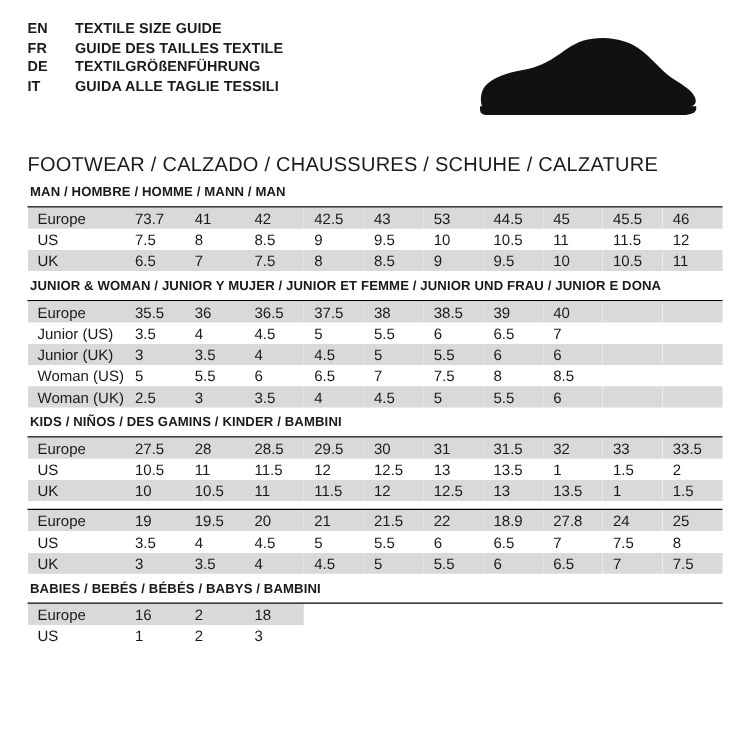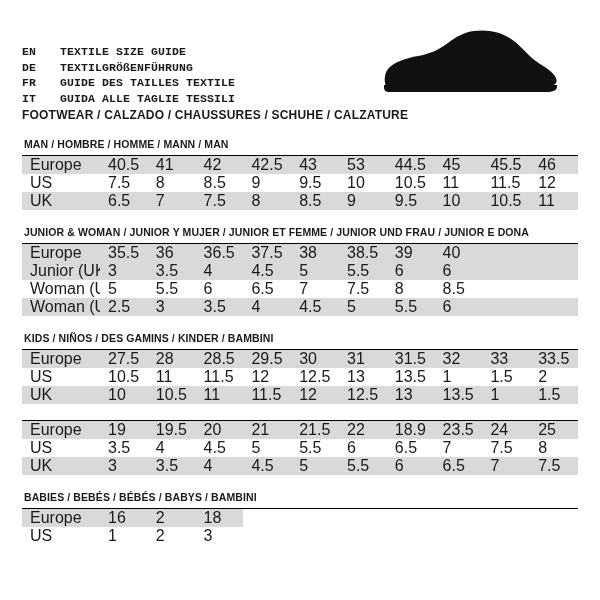--- a/index.html
+++ b/index.html
@@ -18,23 +18,22 @@
     position: relative;
     width: 600px;
     height: 600px;
     box-sizing: border-box;
     padding: 18px 22px 0 22px;
   }
 
   
   .header {
     display: flex;
-    align-items: flex-end;
+    align-items: flex-start;
     justify-content: space-between;
-    font-family: Liberation Mono, monospace;
   }
   .lang-table {
     border-collapse: collapse;
     font-size: 11.5px;
     line-height: 1.0;
   }
   .lang-table td {
     padding: 0 0 4px 0;
     vertical-align: top;
     white-space: nowrap;
@@ -53,46 +52,46 @@
     width: 200px;
     height: 80px;
     margin-right: 10px;
     margin-top: 10px;
     display: flex;
     align-items: flex-start;
     justify-content: center;
   }
 
   .section-title {
-    font-size: 12px;
-    font-weight: bold;
-    margin: 0 0 0 0;
+    font-size: 16px;
+    font-weight: normal;
+    margin: 16px 0 0 0;
     letter-spacing: 0.2px;
   }
 
   
   .group {
-    margin-top: 16px;
+    margin-top: 6px;
   }
   .group-title {
     font-size: 10.5px;
     font-weight: bold;
     padding: 0 0 5px 2px;
     letter-spacing: 0.1px;
   }
   .divider {
     height: 1px;
     background: #000000;
     width: 100%;
     margin-bottom: 0;
   }
   table.sizes {
     border-collapse: collapse;
     width: 100%;
-    font-size: 16px;
+    font-size: 12px;
     table-layout: fixed;
   }
   table.sizes td {
     height: 17px;
     padding: 0 0 0 8px;
     text-align: left;
     vertical-align: middle;
     color: #1a1a1a;
     white-space: nowrap;
     overflow: hidden;
@@ -115,26 +114,26 @@
 <div class="page">
 
   <div class="header">
     <table class="lang-table">
       <tbody>
         <tr>
           <td class="lang-code">EN</td>
           <td class="lang-title">TEXTILE SIZE GUIDE</td>
         </tr>
         <tr>
+          <td class="lang-code">FR</td>
+          <td class="lang-title">GUIDE DES TAILLES TEXTILE</td>
+        </tr>
+        <tr>
           <td class="lang-code">DE</td>
           <td class="lang-title">TEXTILGRÖßENFÜHRUNG</td>
-        </tr>
-        <tr>
-          <td class="lang-code">FR</td>
-          <td class="lang-title">GUIDE DES TAILLES TEXTILE</td>
         </tr>
         <tr>
           <td class="lang-code">IT</td>
           <td class="lang-title">GUIDA ALLE TAGLIE TESSILI</td>
         </tr>
       </tbody>
     </table>
 
     <div class="shoe-wrap">
       <svg width="180" height="72" viewBox="0 0 180 72" xmlns="http://www.w3.org/2000/svg">
@@ -146,21 +145,21 @@
 
   <div class="section-title">FOOTWEAR / CALZADO / CHAUSSURES / SCHUHE / CALZATURE</div>
 
   <div class="group">
     <div class="group-title">MAN / HOMBRE / HOMME / MANN / MAN</div>
     <div class="divider"></div>
     <table class="sizes">
       <tbody>
         <tr class="shaded">
           <td class="label">Europe</td>
-          <td>40.5</td>
+          <td>73.7</td>
           <td>41</td>
           <td>42</td>
           <td>42.5</td>
           <td>43</td>
           <td>53</td>
           <td>44.5</td>
           <td>45</td>
           <td>45.5</td>
           <td>46</td>
         </tr>
@@ -205,20 +204,33 @@
           <td>36</td>
           <td>36.5</td>
           <td>37.5</td>
           <td>38</td>
           <td>38.5</td>
           <td>39</td>
           <td>40</td>
           <td></td>
           <td></td>
         </tr>
+        <tr>
+          <td class="label">Junior (US)</td>
+          <td>3.5</td>
+          <td>4</td>
+          <td>4.5</td>
+          <td>5</td>
+          <td>5.5</td>
+          <td>6</td>
+          <td>6.5</td>
+          <td>7</td>
+          <td></td>
+          <td></td>
+        </tr>
         <tr class="shaded">
           <td class="label">Junior (UK)</td>
           <td>3</td>
           <td>3.5</td>
           <td>4</td>
           <td>4.5</td>
           <td>5</td>
           <td>5.5</td>
           <td>6</td>
           <td>6</td>
@@ -309,21 +321,21 @@
       <tbody>
         <tr class="shaded">
           <td class="label">Europe</td>
           <td>19</td>
           <td>19.5</td>
           <td>20</td>
           <td>21</td>
           <td>21.5</td>
           <td>22</td>
           <td>18.9</td>
-          <td>23.5</td>
+          <td>27.8</td>
           <td>24</td>
           <td>25</td>
         </tr>
         <tr>
           <td class="label">US</td>
           <td>3.5</td>
           <td>4</td>
           <td>4.5</td>
           <td>5</td>
           <td>5.5</td>

